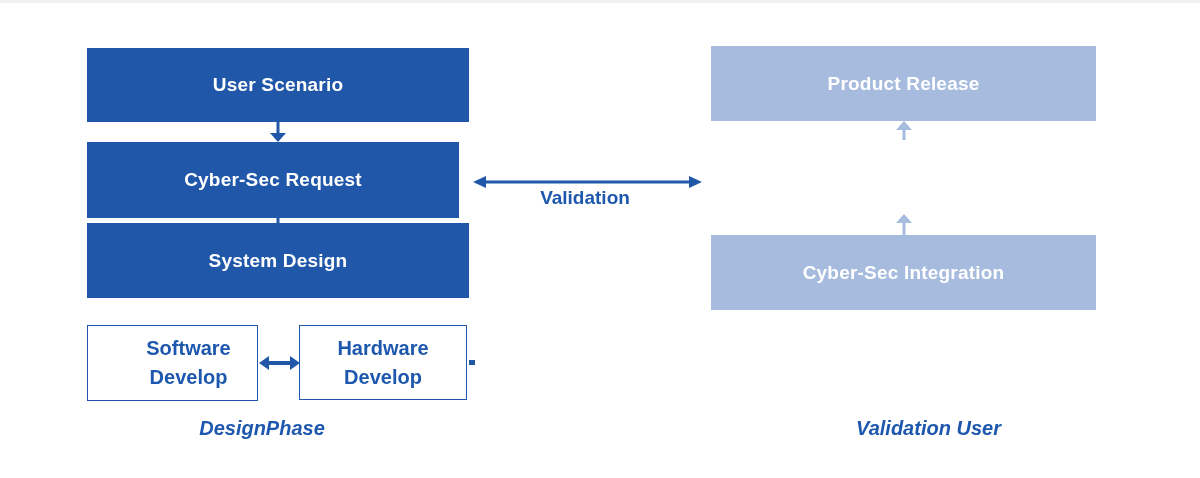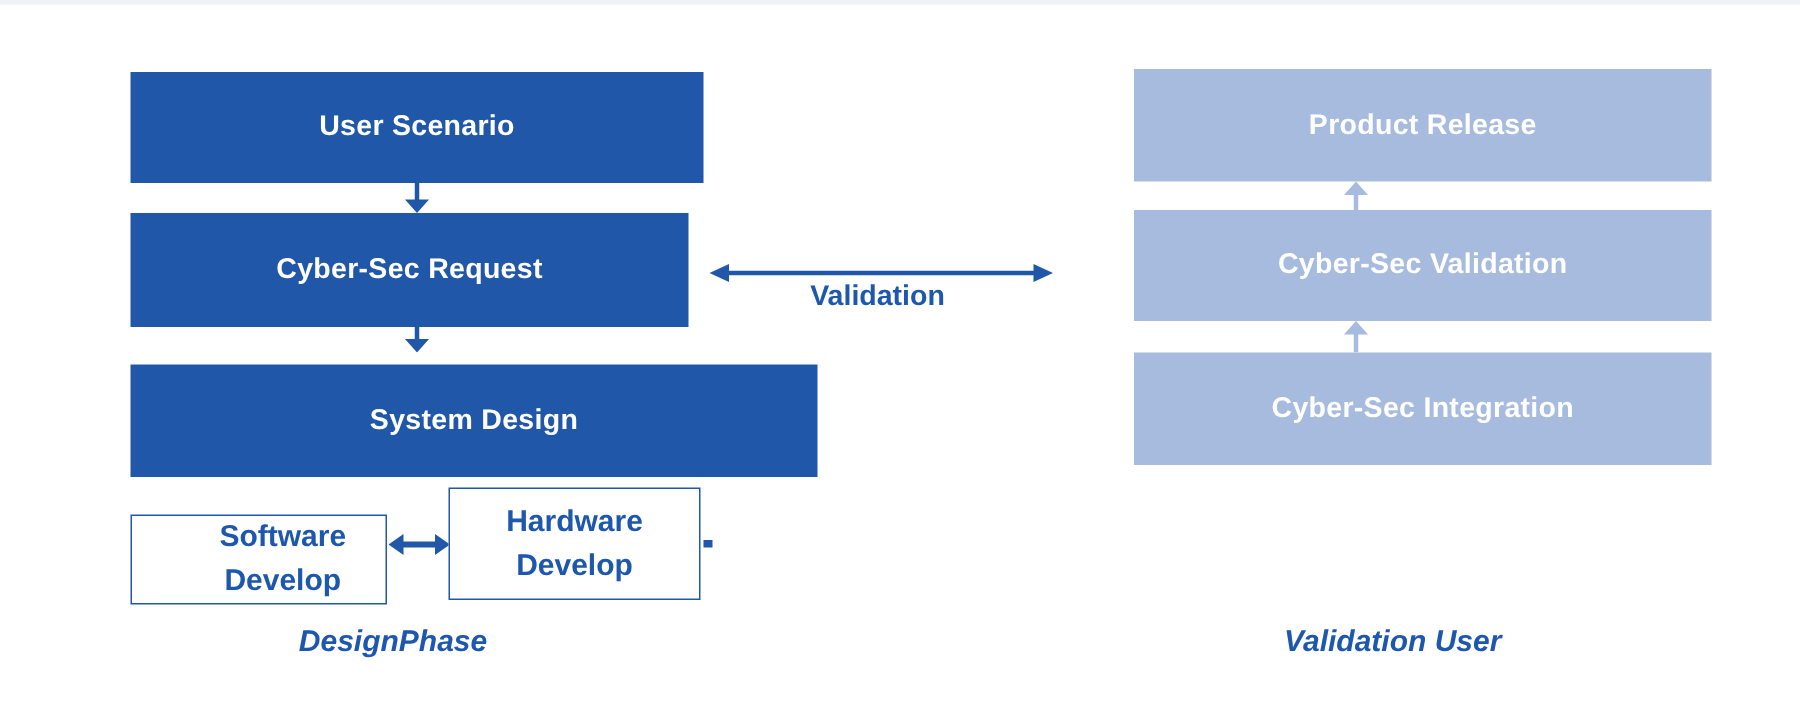--- a/index.html
+++ b/index.html
@@ -25,21 +25,21 @@
   .solid-box {
     display: flex;
     align-items: center;
     justify-content: center;
     color: var(--box_text, #ffffff);
     font-size: 19px;
     font-weight: 600;
     letter-spacing: 0.2px;
   }
   .solid-box.dark  { background: var(--primary, #2057A8); }
-  .solid-box.light { background: var(--light, #A6BBDE); margin-left: 45px; }
+  .solid-box.light { background: var(--light, #A6BBDE); }
   .outline-box {
     display: flex;
     align-items: center;
     justify-content: center;
     background: #ffffff;
     border: 1.5px solid var(--primary, #2057A8);
     box-sizing: border-box;
     color: var(--label, #1D57AE);
     font-size: 20px;
     font-weight: 600;
@@ -84,25 +84,25 @@
 
   <div class="abs solid-box dark" style="left:87px; top:142px; width:372px; height:76px;">
     <span>Cyber-Sec Request</span>
   </div>
 
   <svg class="abs arrow-dark" style="left:268px; top:218px;" width="20" height="17" viewBox="0 0 20 17">
     <line x1="10" y1="0" x2="10" y2="10" stroke="currentColor" stroke-width="3"></line>
     <polygon points="2,8 18,8 10,17" fill="currentColor"></polygon>
   </svg>
 
-  <div class="abs solid-box dark" style="left:87px; top:243px; width:458px; height:75px;">
+  <div class="abs solid-box dark" style="left:87px; top:223px; width:382px; height:75px;">
     <span>System Design</span>
   </div>
 
-  <div class="abs outline-box" style="left:87px; top:343px; width:171px; height:60px;padding-left:32px;">
+  <div class="abs outline-box" style="left:87px; top:325px; width:171px; height:76px;padding-left:32px;">
     <span>Software
 Develop</span>
   </div>
 
   <svg class="abs arrow-dark" style="left:259px; top:353px;" width="41" height="20" viewBox="0 0 41 20">
     <line x1="8" y1="10" x2="33" y2="10" stroke="currentColor" stroke-width="4"></line>
     <polygon points="10,3 10,17 0,10" fill="currentColor"></polygon>
     <polygon points="31,3 31,17 41,10" fill="currentColor"></polygon>
   </svg>
 
@@ -125,23 +125,20 @@
 
   <div class="abs solid-box light" style="left:711px; top:46px; width:385px; height:75px;">
     <span>Product Release</span>
   </div>
 
   <svg class="abs arrow-light" style="left:894px; top:121px;" width="20" height="19" viewBox="0 0 20 19">
     <polygon points="2,9 18,9 10,0" fill="currentColor"></polygon>
     <line x1="10" y1="7" x2="10" y2="19" stroke="currentColor" stroke-width="3"></line>
   </svg>
 
-  <div class="abs solid-box light" style="left:711px; top:140px; width:385px; height:74px;">
-    <span>Cyber-Sec Validation</span>
-  </div>
 
   <svg class="abs arrow-light" style="left:894px; top:214px;" width="20" height="21" viewBox="0 0 20 21">
     <polygon points="2,9 18,9 10,0" fill="currentColor"></polygon>
     <line x1="10" y1="7" x2="10" y2="21" stroke="currentColor" stroke-width="3"></line>
   </svg>
 
   <div class="abs solid-box light" style="left:711px; top:235px; width:385px; height:75px;">
     <span>Cyber-Sec Integration</span>
   </div>
 

